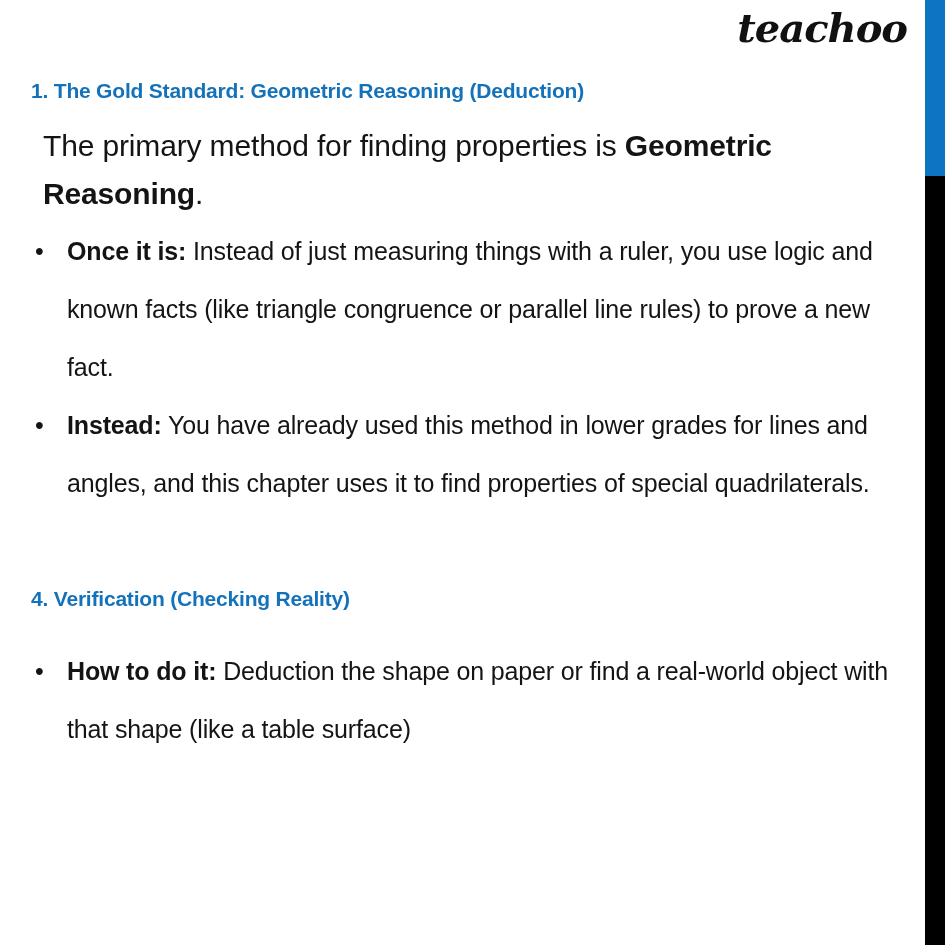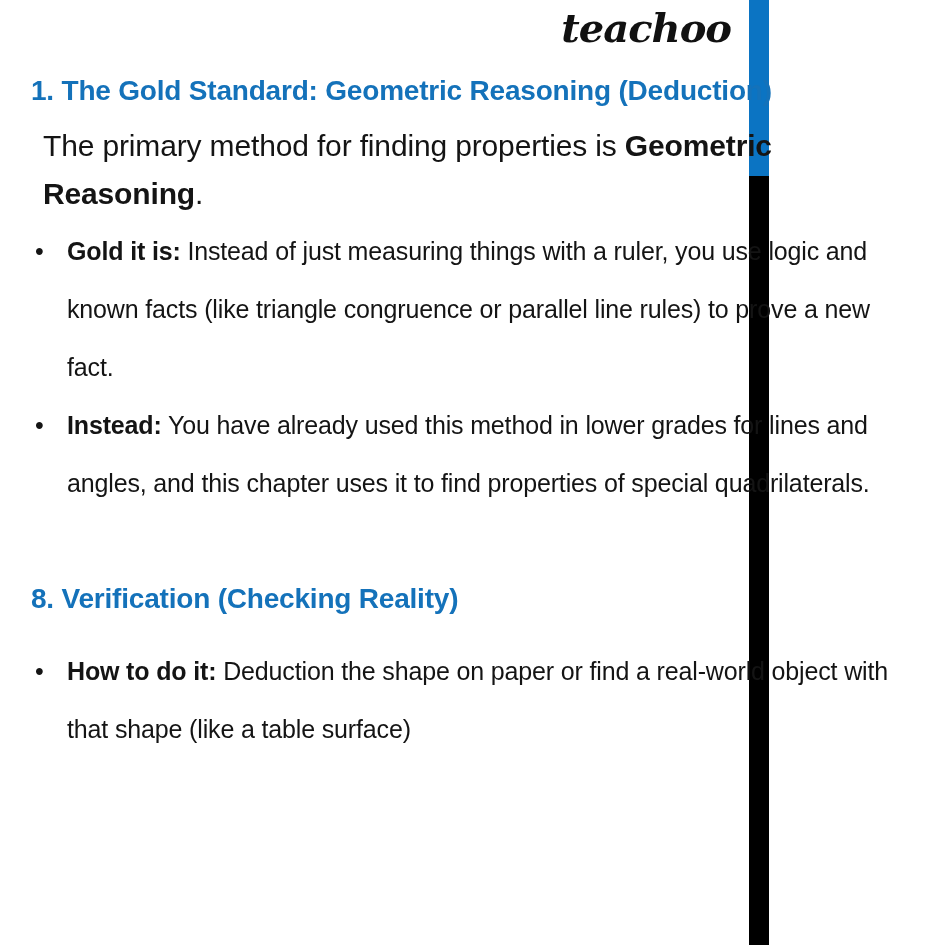--- a/index.html
+++ b/index.html
@@ -5,21 +5,21 @@
   html,body{margin:0;padding:0;}
   body{
     width:945px;height:945px;
     background:#ffffff;
     font-family:"Liberation Sans","DejaVu Sans",sans-serif;
     overflow:hidden;
     position:relative;
   }
   #slide{
     position:relative;
-    width:769px;height:945px;
+    width:945px;height:945px;
     background:#ffffff;
     box-sizing:border-box;
   }
 
   
   .edge-bar{
     position:absolute;
     top:0; right:0;
     width:20px; height:945px;
   }
@@ -51,21 +51,21 @@
   .content{
     position:absolute;
     left:31px;
     top:74px;
     width:882px;
   }
 
   .heading{
     color:#1472ba;
     font-weight:bold;
-    font-size:28px;
+    font-size:21px;
     line-height:34px;
     letter-spacing:-0.2px;
     margin:0 0 14px 0;
     white-space:nowrap;
   }
 
   .para{
     color:#141414;
     font-size:30px;
     line-height:48px;
@@ -112,27 +112,27 @@
 
   <div class="logo">teachoo</div>
 
   <div class="content">
 
     <div class="heading">1. The Gold Standard: Geometric Reasoning (Deduction)</div>
 
     <p class="para"><span>The primary method for finding properties is </span><b>Geometric Reasoning</b><span>.</span></p>
 
     <ul class="bullets">
-      <li><span class="dot">•</span><b>Gold it is:</b><span> Instead of just measuring things with a ruler, you use logic and known facts (like triangle congruence or parallel line rules) to prove a new fact.</span></li>
+      <li><span class="dot">•</span><b>Once it is:</b><span> Instead of just measuring things with a ruler, you use logic and known facts (like triangle congruence or parallel line rules) to prove a new fact.</span></li>
       <li><span class="dot">•</span><b>Instead:</b><span> You have already used this method in lower grades for lines and angles, and this chapter uses it to find properties of special quadrilaterals.</span></li>
     </ul>
 
     <div class="gap-block"></div>
 
-    <div class="heading">8. Verification (Checking Reality)</div>
+    <div class="heading">4. Verification (Checking Reality)</div>
 
 
     <div class="gap-small"></div>
 
     <ul class="bullets">
       <li><span class="dot">•</span><b>How to do it:</b><span> Deduction the shape on paper or find a real-world object with that shape (like a table surface)</span></li>
     </ul>
 
   </div>
 </div>

